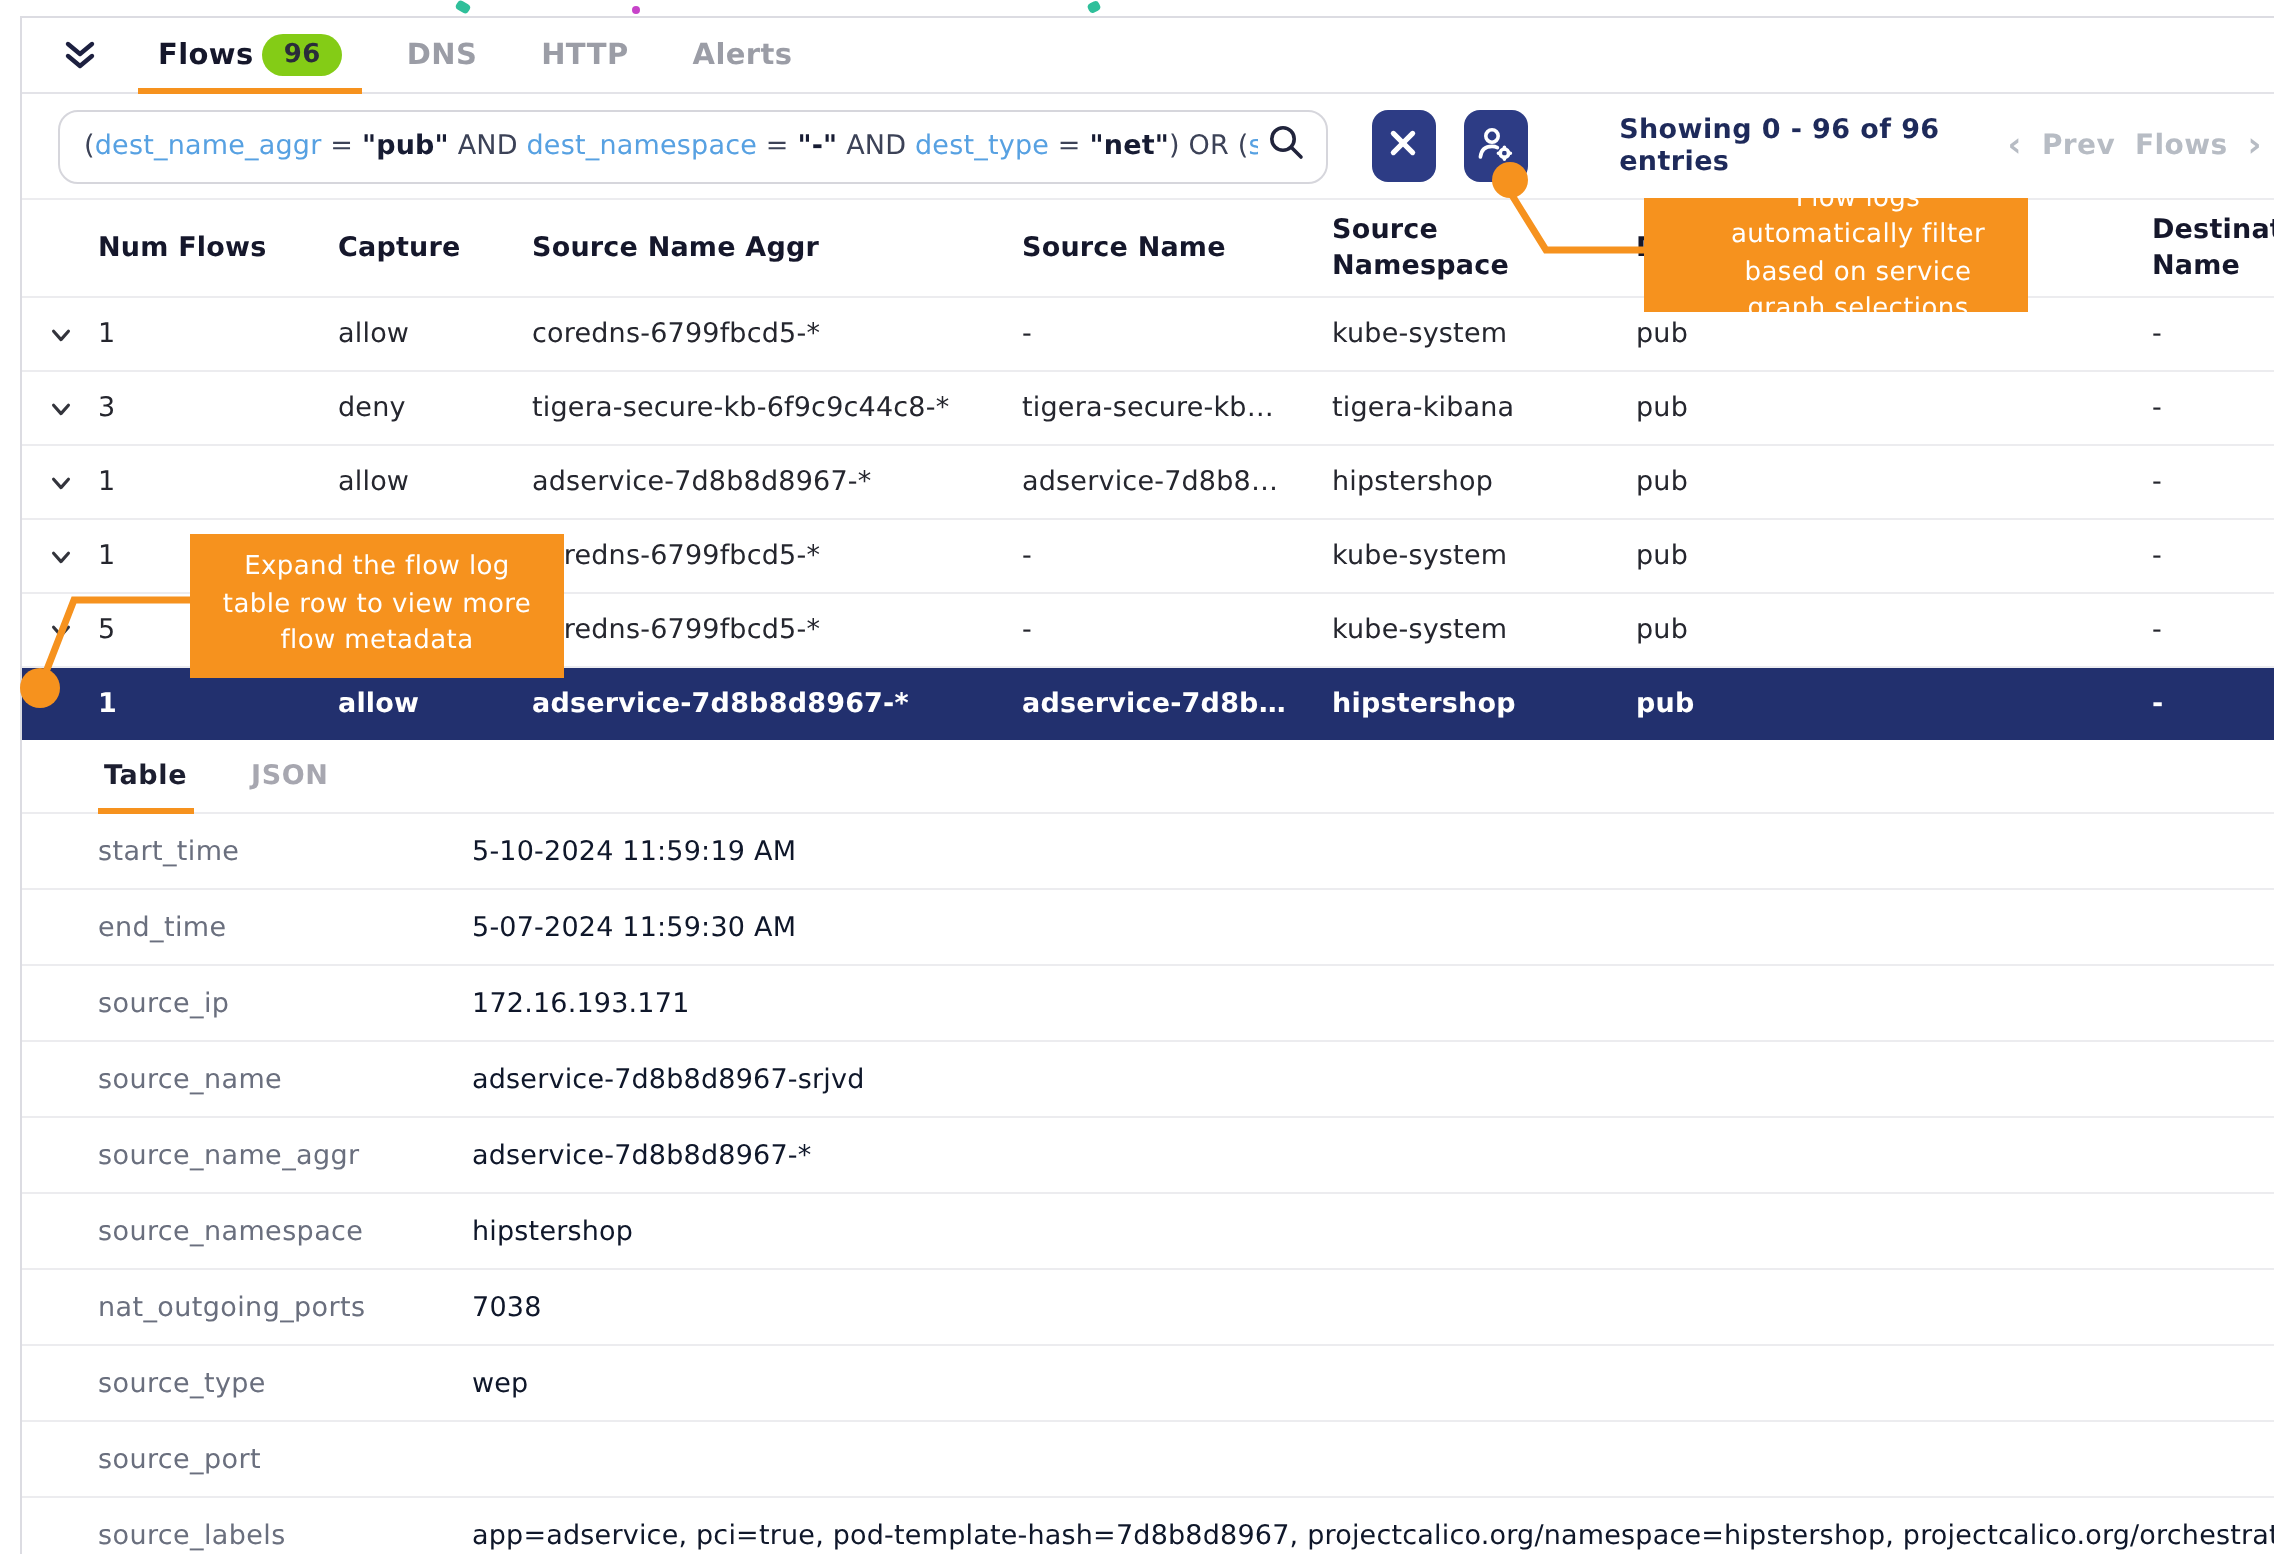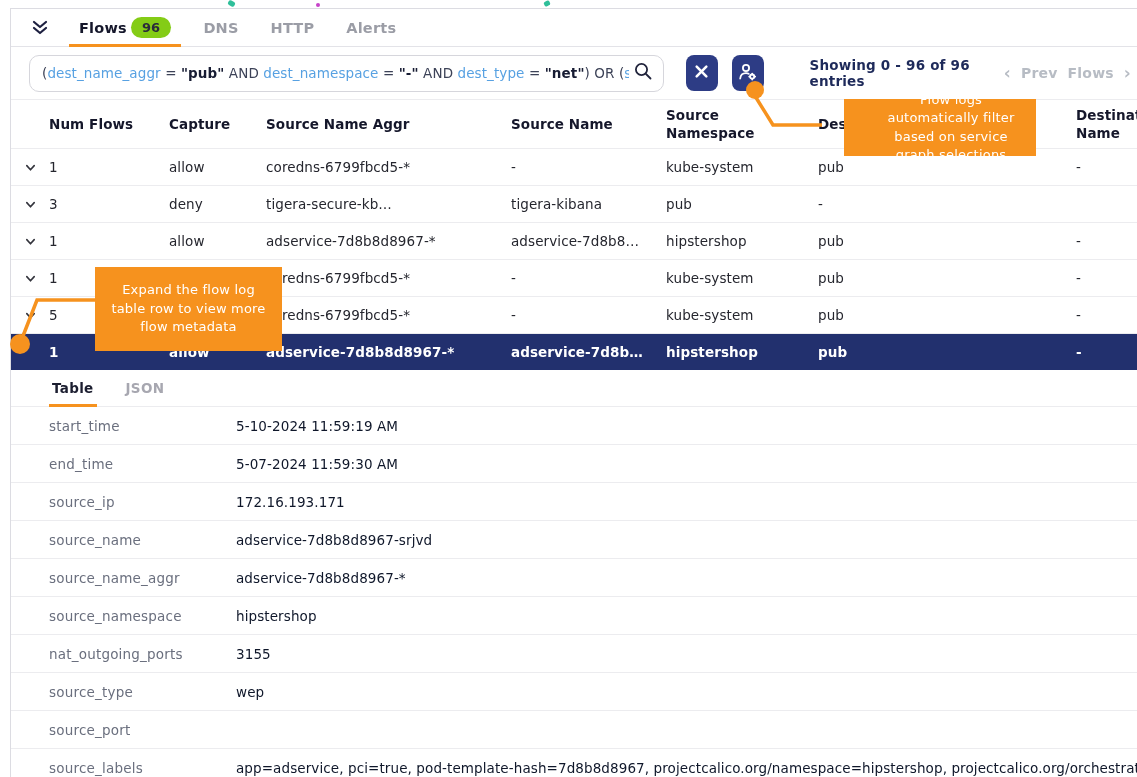--- a/index.html
+++ b/index.html
@@ -64,22 +64,22 @@
   .dtab.active{ color:#1c1e30; }
   .dtab.active::after{ content:""; position:absolute; left:0; right:0; bottom:-1px; height:3px; background:var(--orange); }
   .drow{ display:flex; align-items:center; height:38px; border-bottom:1px solid var(--sep); padding-left:38px; }
   .dkey{ width:187px; flex:0 0 187px; font-size:13.5px; color:var(--key-gray); letter-spacing:.2px; }
   .dval{ flex:1; font-size:13.5px; color:#0f172a; letter-spacing:.1px; white-space:nowrap; overflow:hidden; }
 
   
   .tooltip{ position:absolute; background:var(--orange); color:#fff; font-size:13px; line-height:1.42;
     text-align:center; display:flex; align-items:center; justify-content:center; padding:6px 10px;
     letter-spacing:.2px; z-index:60; }
-  #tip-filter{ left:844px; top:99px; width:192px; height:57px;padding-left:32px; }
-  #tip-expand{ left:95px; top:267px; width:187px; height:84px; }
+  #tip-filter{ left:822px; top:99px; width:192px; height:57px;padding-left:32px; }
+  #tip-expand{ left:95px; top:267px; width:187px; height:72px; }
   #connector-overlay{ position:absolute; left:0; top:0; width:1137px; height:777px; pointer-events:none; z-index:55; }
 </style>
 </head>
 <body>
 
 <div class="top-sliver">
   <span class="mark" style="left:228px;top:1px;width:7px;height:5px;background:#2fbf9a;transform:rotate(30deg);"></span>
   <span class="mark" style="left:316px;top:3px;width:4px;height:4px;background:#c743c9;border-radius:50%;"></span>
   <span class="mark" style="left:544px;top:1px;width:6px;height:5px;background:#2fbf9a;transform:rotate(-25deg);"></span>
 </div>
@@ -175,20 +175,21 @@
         <div class="td">-</div>
       </div>
       <div class="grid-row trow">
         <div class="expander">
           <svg width="13" height="13" viewBox="0 0 14 14" fill="none" stroke="currentColor" stroke-width="1.7" stroke-linecap="round" stroke-linejoin="round">
             <path d="M3 5 L7 9.5 L11 5"></path>
           </svg>
         </div>
         <div class="td">3</div>
         <div class="td">deny</div>
+        <div class="td">tigera-secure-kb-6f9c9c44c8-*</div>
         <div class="td">tigera-secure-kb…</div>
         <div class="td">tigera-kibana</div>
         <div class="td">pub</div>
         <div class="td">-</div>
       </div>
       <div class="grid-row trow">
         <div class="expander">
           <svg width="13" height="13" viewBox="0 0 14 14" fill="none" stroke="currentColor" stroke-width="1.7" stroke-linecap="round" stroke-linejoin="round">
             <path d="M3 5 L7 9.5 L11 5"></path>
           </svg>
@@ -274,21 +275,21 @@
       <div class="drow">
         <div class="dkey">source_name_aggr</div>
         <div class="dval">adservice-7d8b8d8967-*</div>
       </div>
       <div class="drow">
         <div class="dkey">source_namespace</div>
         <div class="dval">hipstershop</div>
       </div>
       <div class="drow">
         <div class="dkey">nat_outgoing_ports</div>
-        <div class="dval">3155</div>
+        <div class="dval">7038</div>
       </div>
       <div class="drow">
         <div class="dkey">source_type</div>
         <div class="dval">wep</div>
       </div>
       <div class="drow">
         <div class="dkey">source_port</div>
         <div class="dval"></div>
       </div>
       <div class="drow">

